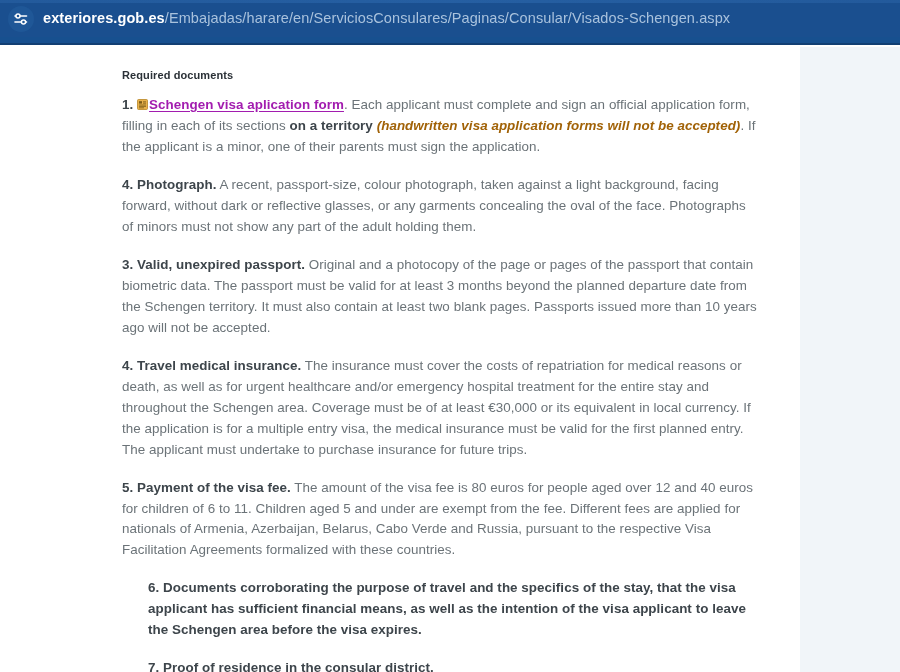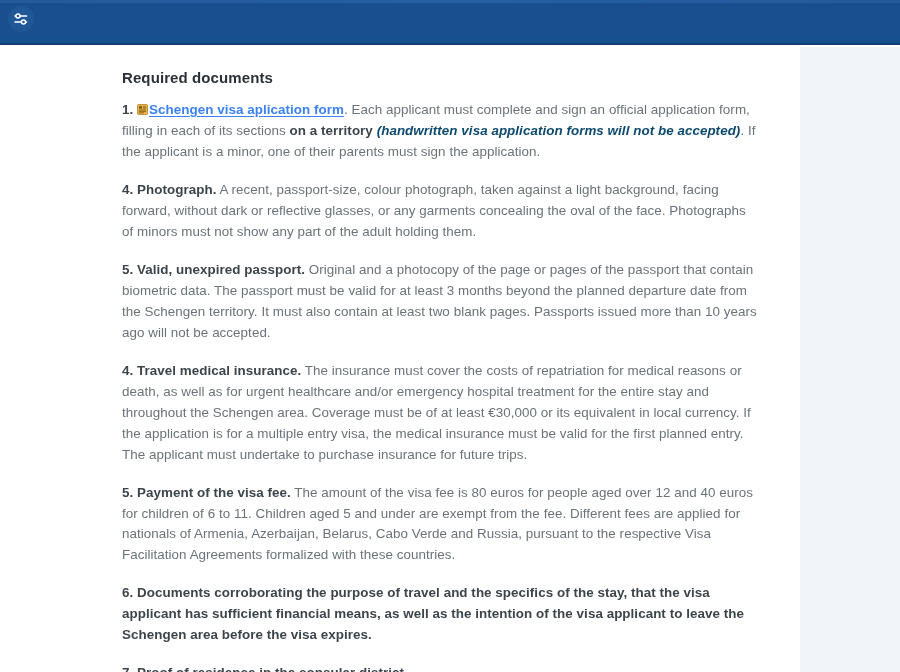--- a/index.html
+++ b/index.html
@@ -87,44 +87,44 @@
   }
 
   #content {
     position: absolute;
     left: 122px;
     top: 22px;
     width: 638px;
   }
 
   h1#doc-heading {
-    font-size: 15px;
+    font-size: 11px;
     font-weight: bold;
     color: #2b3137;
     margin: 0 0 14px 0;
     letter-spacing: .1px;
   }
 
   p.para {
     font-size: 13.4px;
     line-height: 1.565;
     color: #6b7378;
     margin: 0 0 17px 0;
     letter-spacing: .05px;
     text-align: left;
   }
   p.para:last-child { margin-bottom: 0; }
 
   p.para b, p.para strong { color: #3d454b; font-weight: bold; }
-  p.para i, p.para em { color: #0c4a6e; font-style: italic; font-weight: bold; }
+  p.para i, p.para em { color: #a16207; font-style: italic; font-weight: bold; }
 
-  p.para.allbold { color: #3d454b; font-weight: bold; }
+  p.para.allbold { color: #3d454b; font-weight: bold; margin-left: 26px; }
 
   a.doclink {
-    color: #3b82f6;
+    color: #a21caf;
     text-decoration: underline;
     font-weight: bold;
     text-underline-offset: 2px;
   }
   .doc-glyph {
     display: inline-block;
     width: 11px;
     height: 11px;
     vertical-align: -1px;
     margin-right: 1px;
@@ -138,20 +138,23 @@
 
   <div class="url-icon-wrap">
     <svg width="16" height="16" viewBox="0 0 16 16" aria-hidden="true">
       <line x1="2" y1="5" x2="13.5" y2="5" stroke="#ffffff" stroke-width="1.6" stroke-linecap="round"></line>
       <line x1="2" y1="11" x2="13.5" y2="11" stroke="#ffffff" stroke-width="1.6" stroke-linecap="round"></line>
       <circle cx="5" cy="5" r="2.05" fill="#1f5797" stroke="#ffffff" stroke-width="1.5"></circle>
       <circle cx="10.5" cy="11" r="2.05" fill="#1f5797" stroke="#ffffff" stroke-width="1.5"></circle>
     </svg>
   </div>
 
+  <div id="url-text">
+    <span id="url-domain">exteriores.gob.es</span><span id="url-path">/Embajadas/harare/en/ServiciosConsulares/Paginas/Consular/Visados-Schengen.aspx</span>
+  </div>
 </div>
 <div id="urlbar-underline"></div>
 
 <div id="page">
 
   <div id="side-panel"></div>
 
   <div id="content">
 
     <h1 id="doc-heading">Required documents</h1>
@@ -161,21 +164,21 @@
             <rect x="2" y="2.2" width="3" height="2.4" fill="#7a5a16"></rect>
             <line x1="6" y1="2.8" x2="9" y2="2.8" stroke="#7a5a16" stroke-width="0.8"></line>
             <line x1="6" y1="4.2" x2="9" y2="4.2" stroke="#7a5a16" stroke-width="0.8"></line>
             <line x1="2" y1="6" x2="9" y2="6" stroke="#7a5a16" stroke-width="0.8"></line>
             <line x1="2" y1="7.4" x2="9" y2="7.4" stroke="#7a5a16" stroke-width="0.8"></line>
             <line x1="2" y1="8.8" x2="7" y2="8.8" stroke="#7a5a16" stroke-width="0.8"></line>
           </svg></span><a class="doclink" href="#">Schengen visa aplication form</a><span>. Each applicant must complete and sign an official application form, filling in each of its sections </span><b>on a territory</b><span> </span><i>(handwritten visa application forms will not be accepted)</i><span>. If the applicant is a minor, one of their parents must sign the application.</span></p>
 
     <p class="para"><b>4. Photograph.</b><span> A recent, passport-size, colour photograph, taken against a light background, facing forward, without dark or reflective glasses, or any garments concealing the oval of the face. Photographs of minors must not show any part of the adult holding them.</span></p>
 
-    <p class="para"><b>5. Valid, unexpired passport.</b><span> Original and a photocopy of the page or pages of the passport that contain biometric data. The passport must be valid for at least 3 months beyond the planned departure date from the Schengen territory. It must also contain at least two blank pages. Passports issued more than 10 years ago will not be accepted.</span></p>
+    <p class="para"><b>3. Valid, unexpired passport.</b><span> Original and a photocopy of the page or pages of the passport that contain biometric data. The passport must be valid for at least 3 months beyond the planned departure date from the Schengen territory. It must also contain at least two blank pages. Passports issued more than 10 years ago will not be accepted.</span></p>
 
     <p class="para"><b>4. Travel medical insurance.</b><span> The insurance must cover the costs of repatriation for medical reasons or death, as well as for urgent healthcare and/or emergency hospital treatment for the entire stay and throughout the Schengen area. Coverage must be of at least €30,000 or its equivalent in local currency. If the application is for a multiple entry visa, the medical insurance must be valid for the first planned entry. The applicant must undertake to purchase insurance for future trips.</span></p>
 
     <p class="para"><b>5. Payment of the visa fee.</b><span> The amount of the visa fee is 80 euros for people aged over 12 and 40 euros for children of 6 to 11. Children aged 5 and under are exempt from the fee. Different fees are applied for nationals of Armenia, Azerbaijan, Belarus, Cabo Verde and Russia, pursuant to the respective Visa Facilitation Agreements formalized with these countries.</span></p>
 
     <p class="para allbold">6. Documents corroborating the purpose of travel and the specifics of the stay, that the visa applicant has sufficient financial means, as well as the intention of the visa applicant to leave the Schengen area before the visa expires.</p>
 
     <p class="para allbold">7. Proof of residence in the consular district.</p>
 
   </div>

